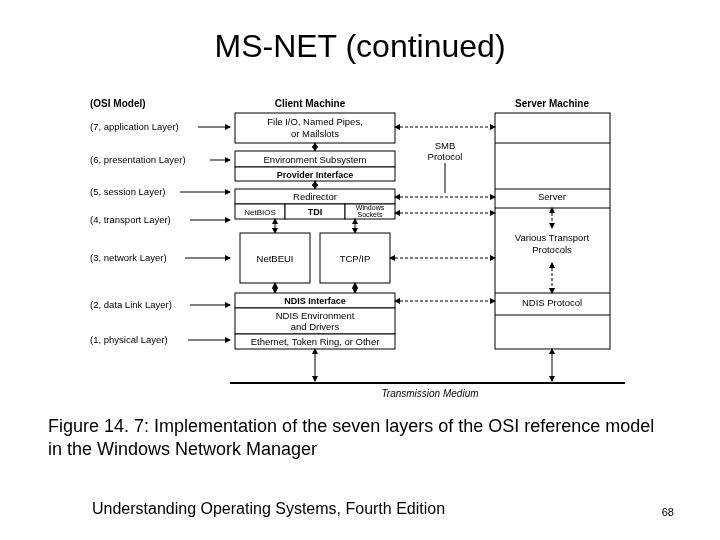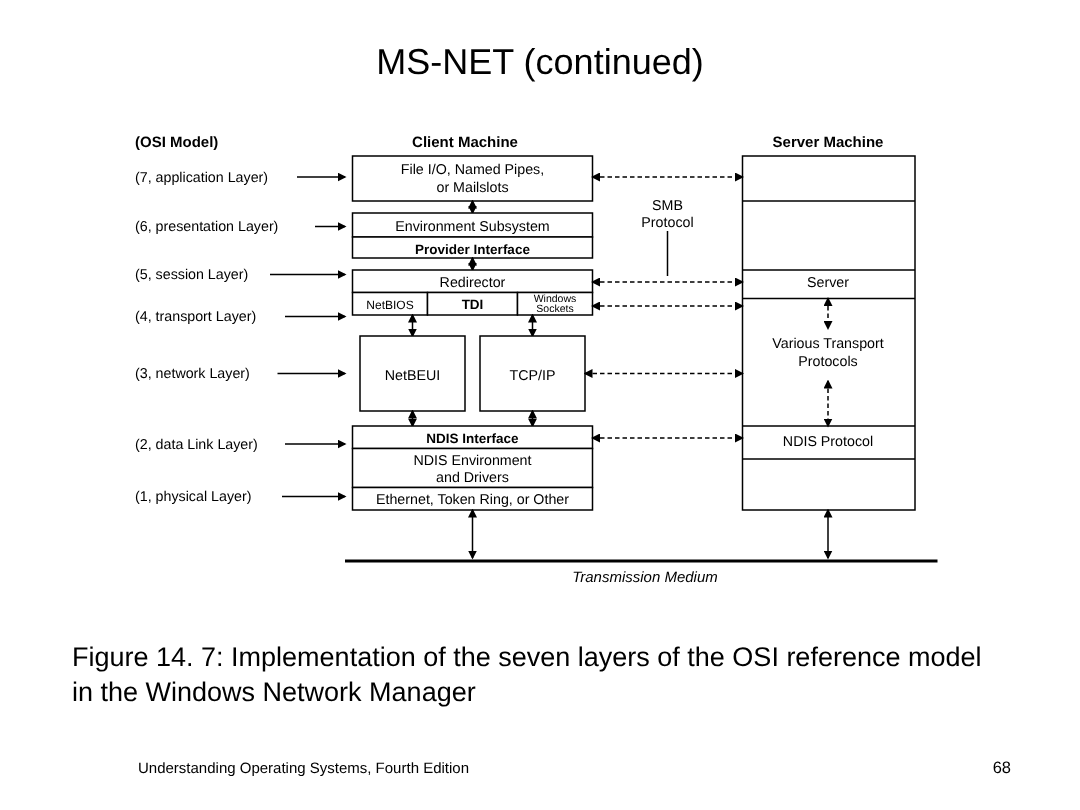--- a/index.html
+++ b/index.html
@@ -6,42 +6,42 @@
   body {
     width: 720px;
     height: 540px;
     background: #fff;
     font-family: Arial, Helvetica, sans-serif;
     position: relative;
     color: #000;
   }
   .slide-title {
     text-align: center;
-    font-size: 24px;
+    font-size: 32px;
     font-weight: normal;
     padding-top: 28px;
     padding-bottom: 16px;
   }
   .diagram-wrap {
     width: 560px;
     margin: 12px auto;
     font-size: 9.5px;
     text-decoration: underline;
   }
   svg { display: block; }
   .caption {
     font-size: 18px;
-    margin: 33px 48px 0 48px;
+    margin: 12px 48px 0 48px;
     line-height: 1.3;
   }
   .footer-left {
     position: absolute;
     left: 46px;
     bottom: 22px;
-    font-size: 10px;
+    font-size: 16px;
     padding-left: 46px;
   }
   .footer-right {
     position: absolute;
     right: 46px;
     bottom: 22px;
     font-size: 11px;
   }
   .box { fill: #fff; stroke: #000; stroke-width: 1; }
   .txt { font-family: Arial, sans-serif; font-size: 9.5px; fill: #000; }

